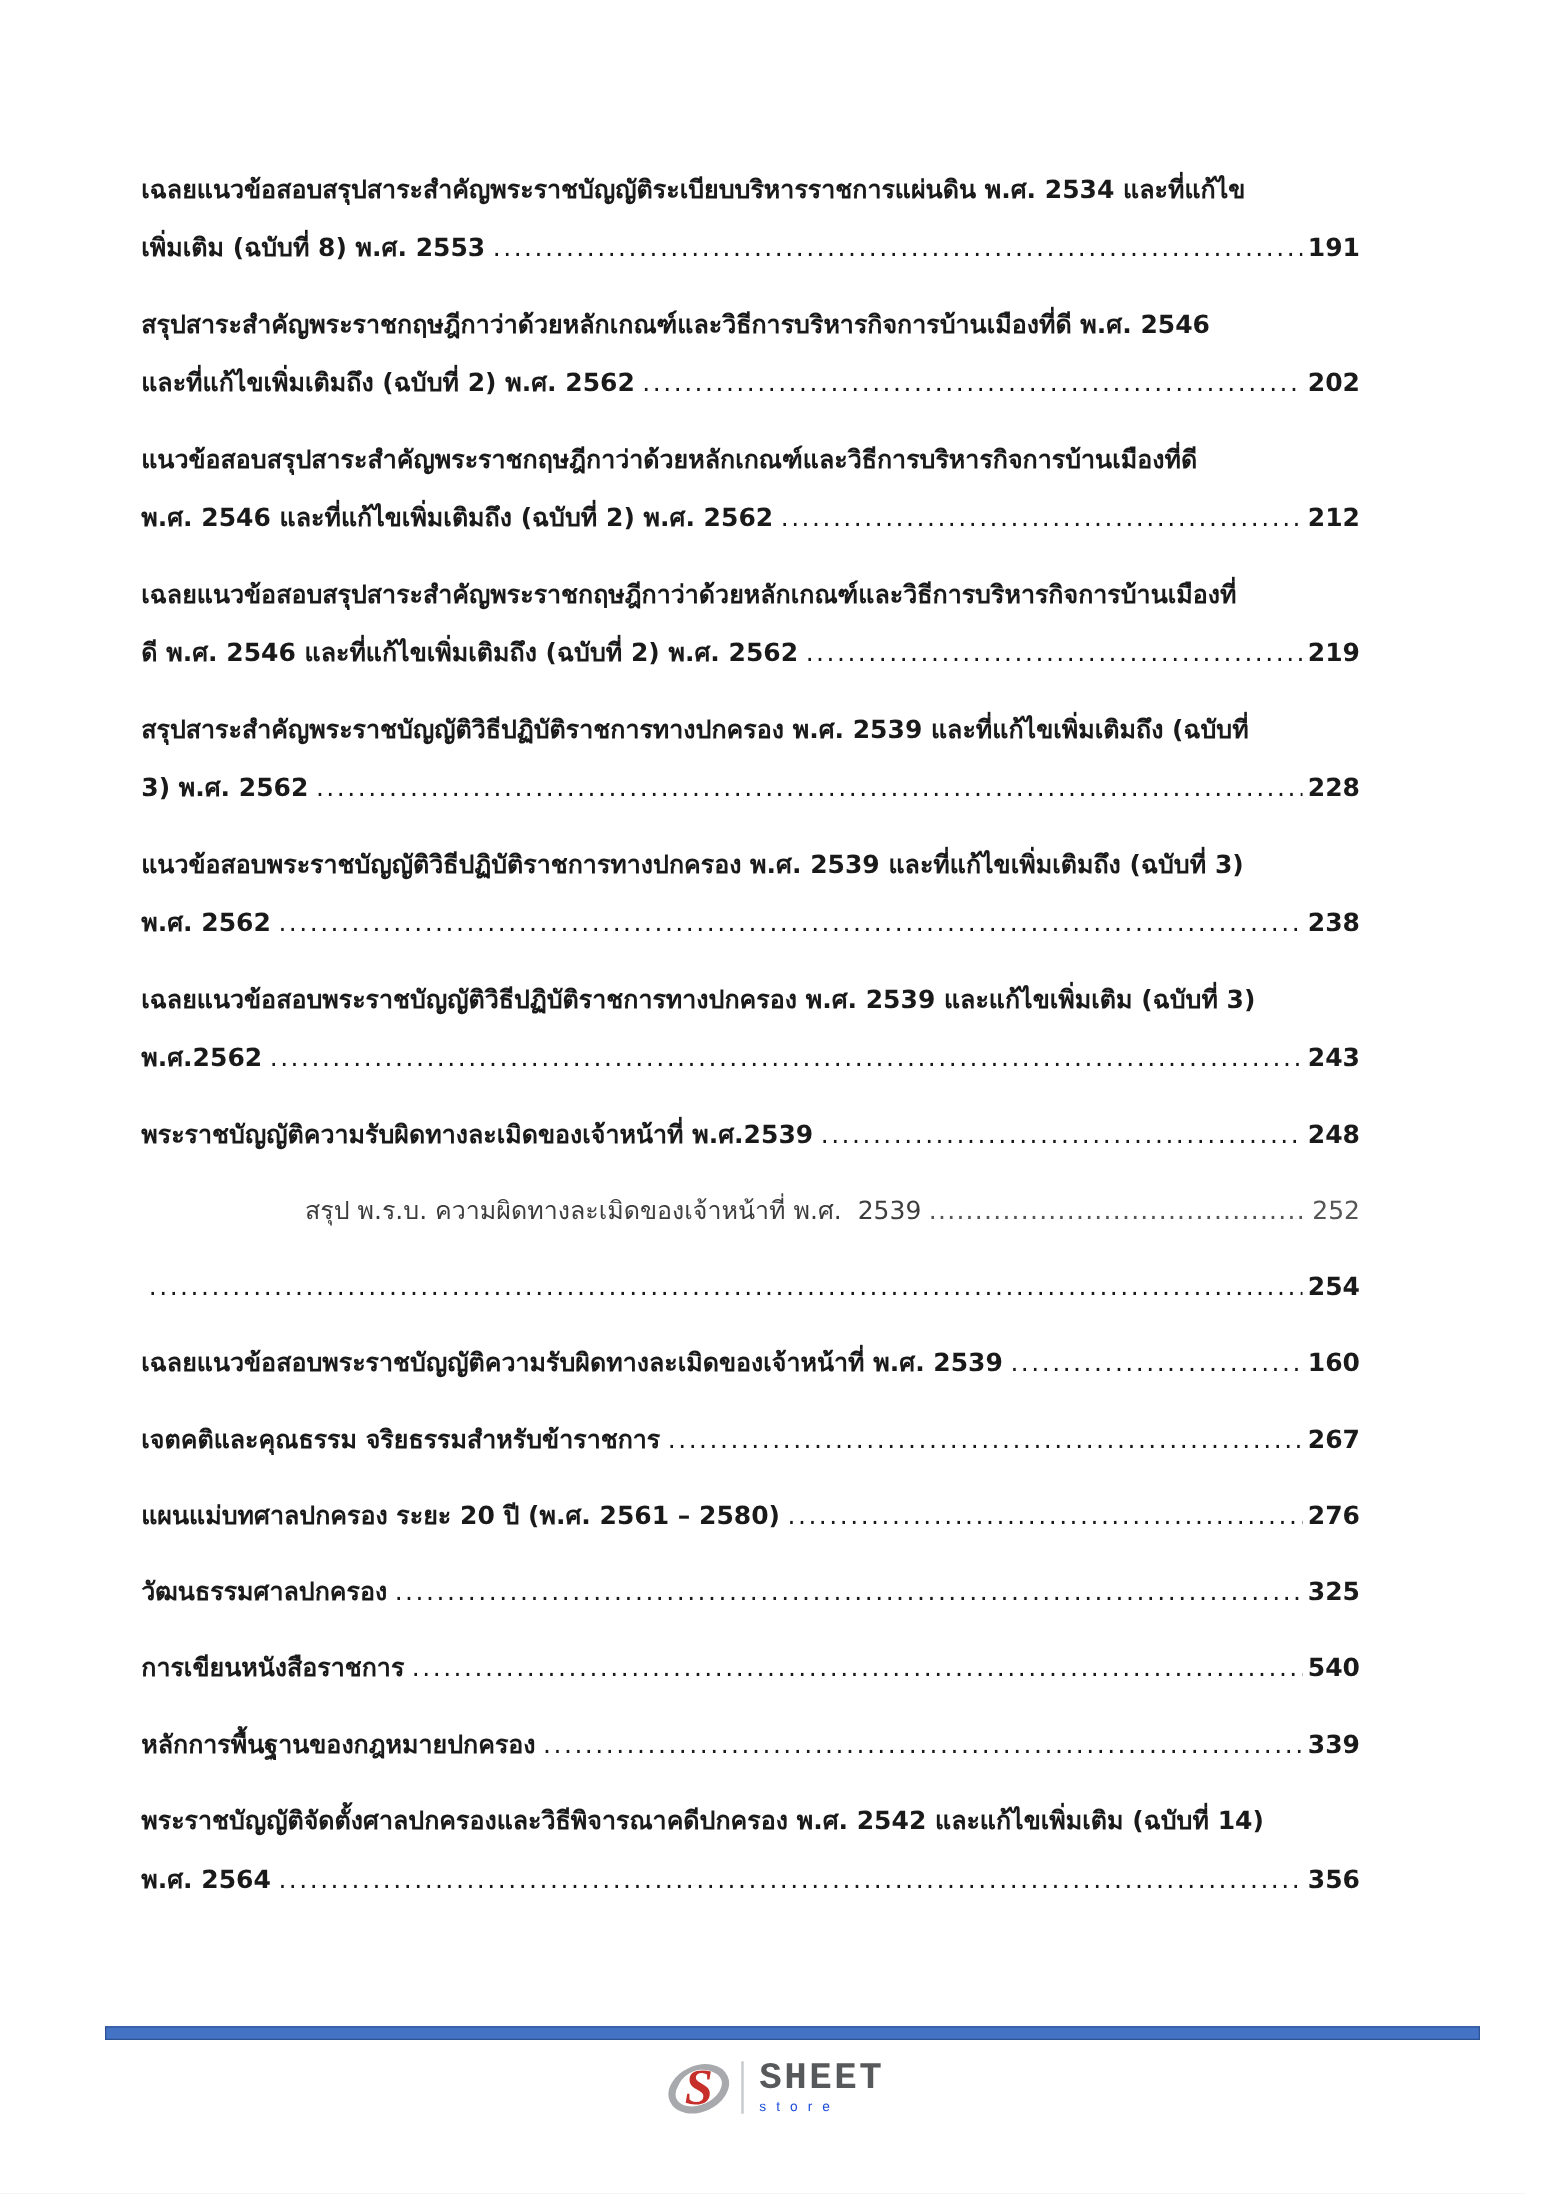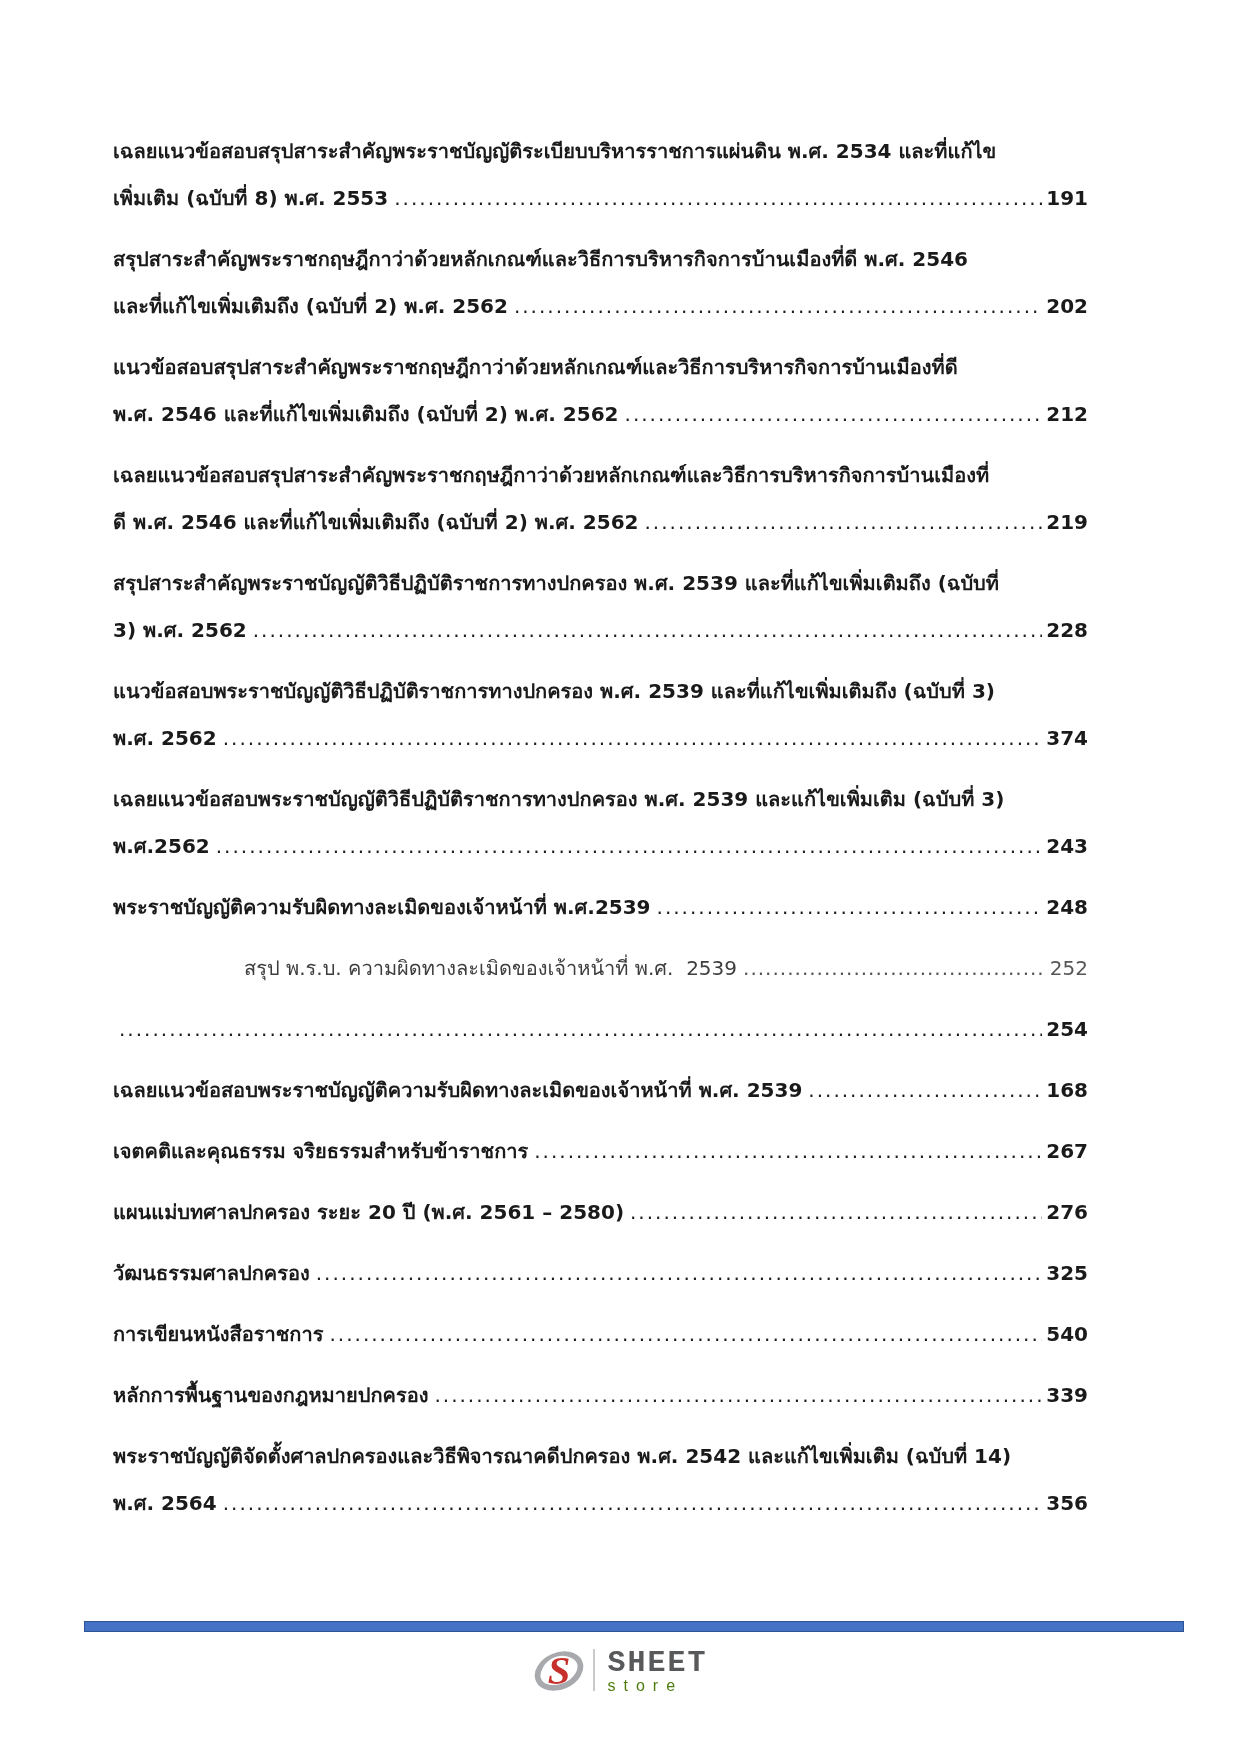--- a/index.html
+++ b/index.html
@@ -72,23 +72,23 @@
   .brand-title {
     font-family:Liberation Mono, monospace;
     font-size:30px;
     font-weight:bold;
     letter-spacing:2px;
     color:#58595b;
     line-height:30px;
   }
   .brand-subtitle {
     font-family:"Liberation Sans", sans-serif;
-    font-size:16px;
+    font-size:11px;
     letter-spacing:8px;
-    color:#4d7c0f;
+    color:#1d4ed8;
     line-height:14px;
     margin-top:1px;
   }
 </style>
 </head>
 <body>
 
 <div class="page">
 
   <div class="toc">
@@ -136,21 +136,21 @@
           <span class="leader"></span>
           <span class="pg">228</span>
         </span>
     </div>
 
     <div class="toc-entry">
       <span class="firstline">แนวข้อสอบพระราชบัญญัติวิธีปฏิบัติราชการทางปกครอง พ.ศ. 2539 และที่แก้ไขเพิ่มเติมถึง (ฉบับที่ 3)</span>
       <span class="lastline">
           <span class="ltext">พ.ศ. 2562</span>
           <span class="leader"></span>
-          <span class="pg">374</span>
+          <span class="pg">238</span>
         </span>
     </div>
 
     <div class="toc-entry">
       <span class="firstline">เฉลยแนวข้อสอบพระราชบัญญัติวิธีปฏิบัติราชการทางปกครอง พ.ศ. 2539 และแก้ไขเพิ่มเติม (ฉบับที่ 3)</span>
       <span class="lastline">
           <span class="ltext">พ.ศ.2562</span>
           <span class="leader"></span>
           <span class="pg">243</span>
         </span>
@@ -176,21 +176,21 @@
       <span class="lastline">
           <span class="leader"></span>
           <span class="pg">254</span>
         </span>
     </div>
 
     <div class="toc-entry">
       <span class="lastline">
           <span class="ltext">เฉลยแนวข้อสอบพระราชบัญญัติความรับผิดทางละเมิดของเจ้าหน้าที่ พ.ศ. 2539</span>
           <span class="leader"></span>
-          <span class="pg">168</span>
+          <span class="pg">160</span>
         </span>
     </div>
 
     <div class="toc-entry">
       <span class="lastline">
           <span class="ltext">เจตคติและคุณธรรม จริยธรรมสำหรับข้าราชการ</span>
           <span class="leader"></span>
           <span class="pg">267</span>
         </span>
     </div>

